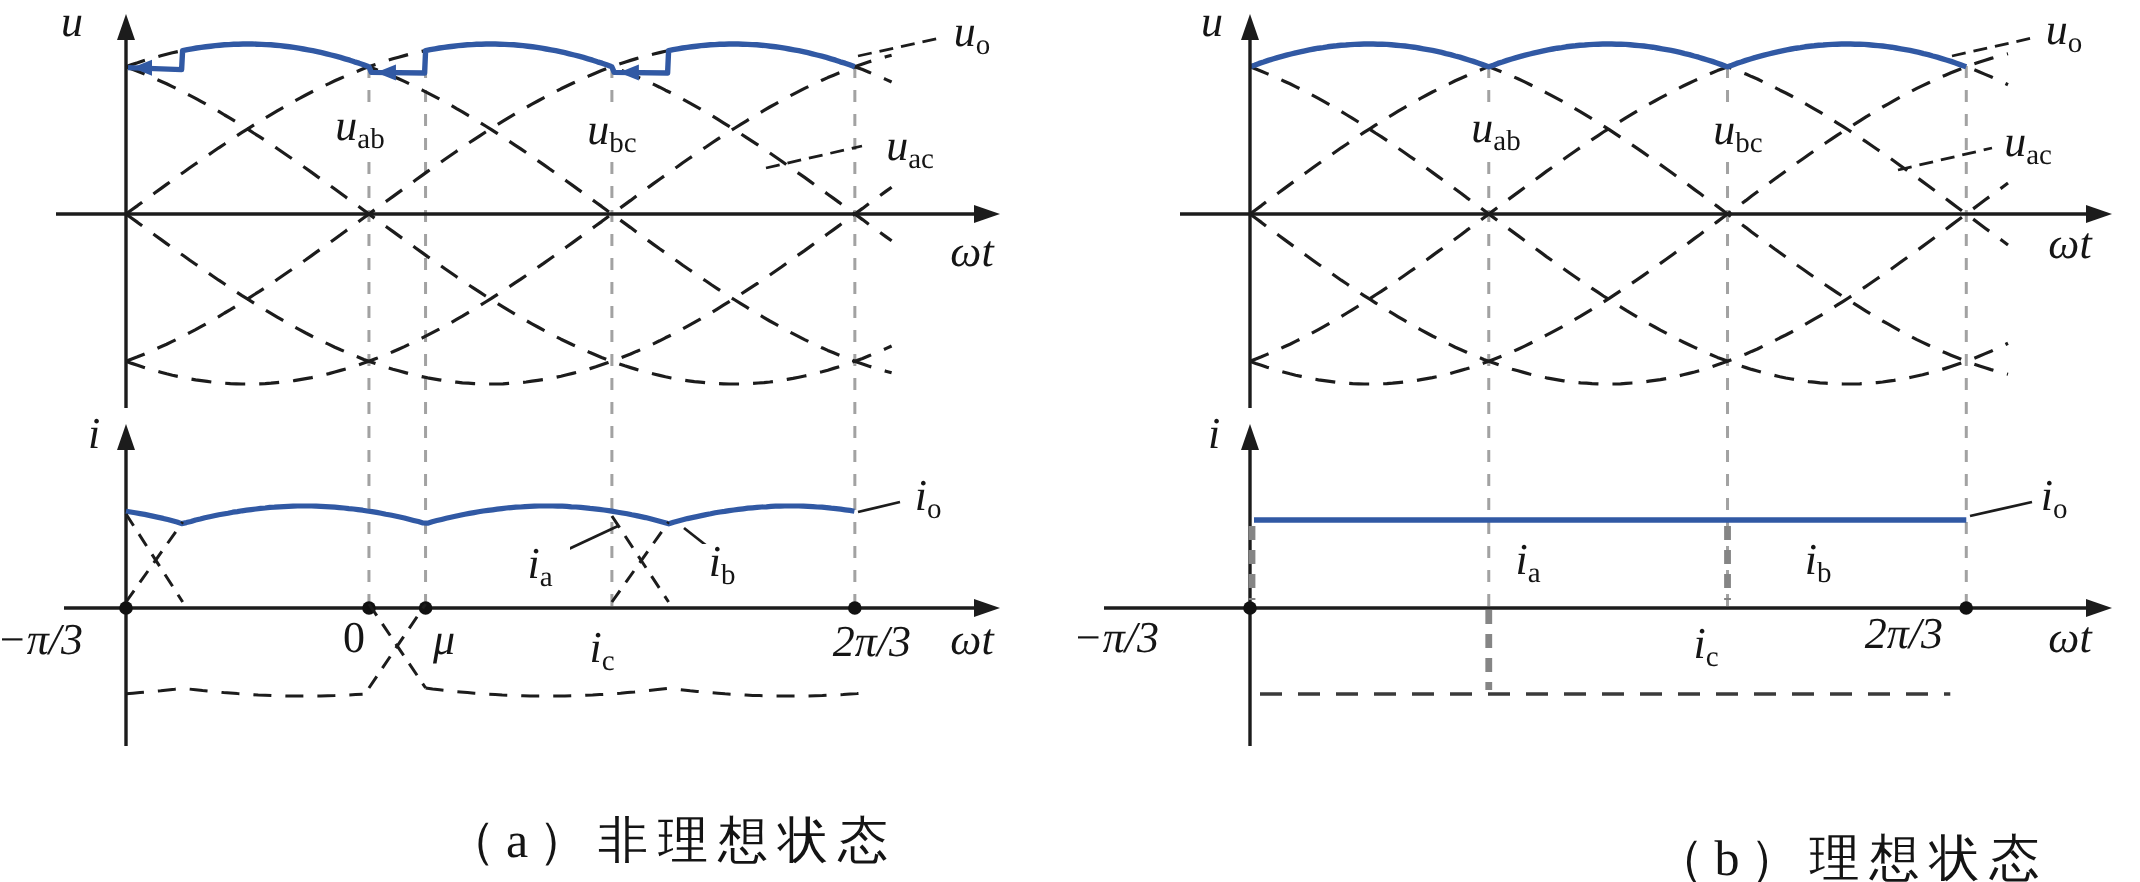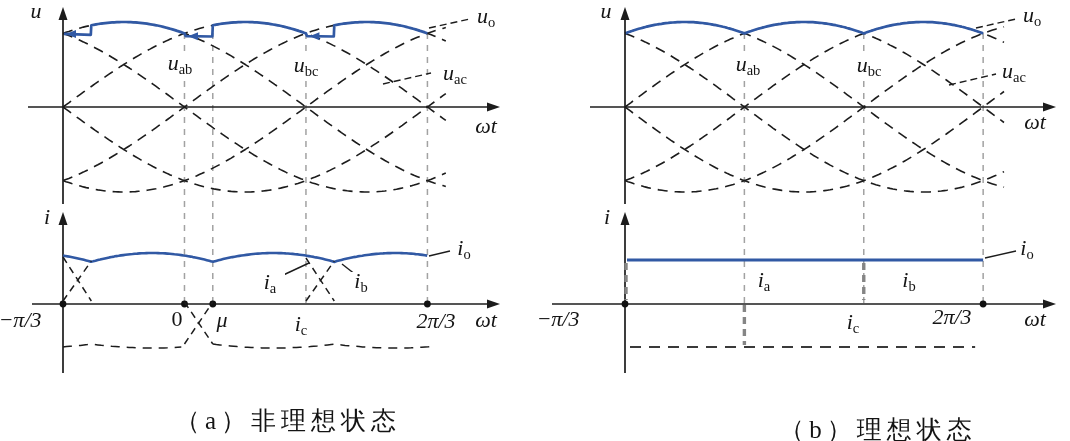--- a/index.html
+++ b/index.html
@@ -1,20 +1,20 @@
 <!DOCTYPE html>
 <html><head>
 <meta charset="utf-8">
 <style>
   html,body{margin:0;padding:0;}
   body{width:1070px;height:441px;background:#ffffff;position:relative;overflow:hidden;
        font-family:"Liberation Serif","DejaVu Serif",serif;}
   #fig{position:absolute;left:0;top:0;}
   .caption{position:absolute;transform:translate(-50%,-50%);font-size:25px;letter-spacing:5px;
-           color:#141414;white-space:nowrap;font-family:"Liberation Serif","DejaVu Serif",serif;}
+           color:#141414;white-space:nowrap;font-family:"Liberation Serif","DejaVu Serif",serif;margin-left:48px;}
   text.lbl{font-family:"Liberation Serif","DejaVu Serif",serif;font-style:italic;
            font-size:22px;fill:#151515;}
   text.lbl tspan.s{font-style:normal;font-size:14.5px;}
   text.up{font-style:normal;}
 </style>
 </head>
 <body>
 
 <div>
   <svg id="fig" width="1070" height="390" viewBox="0 0 1070 390">

